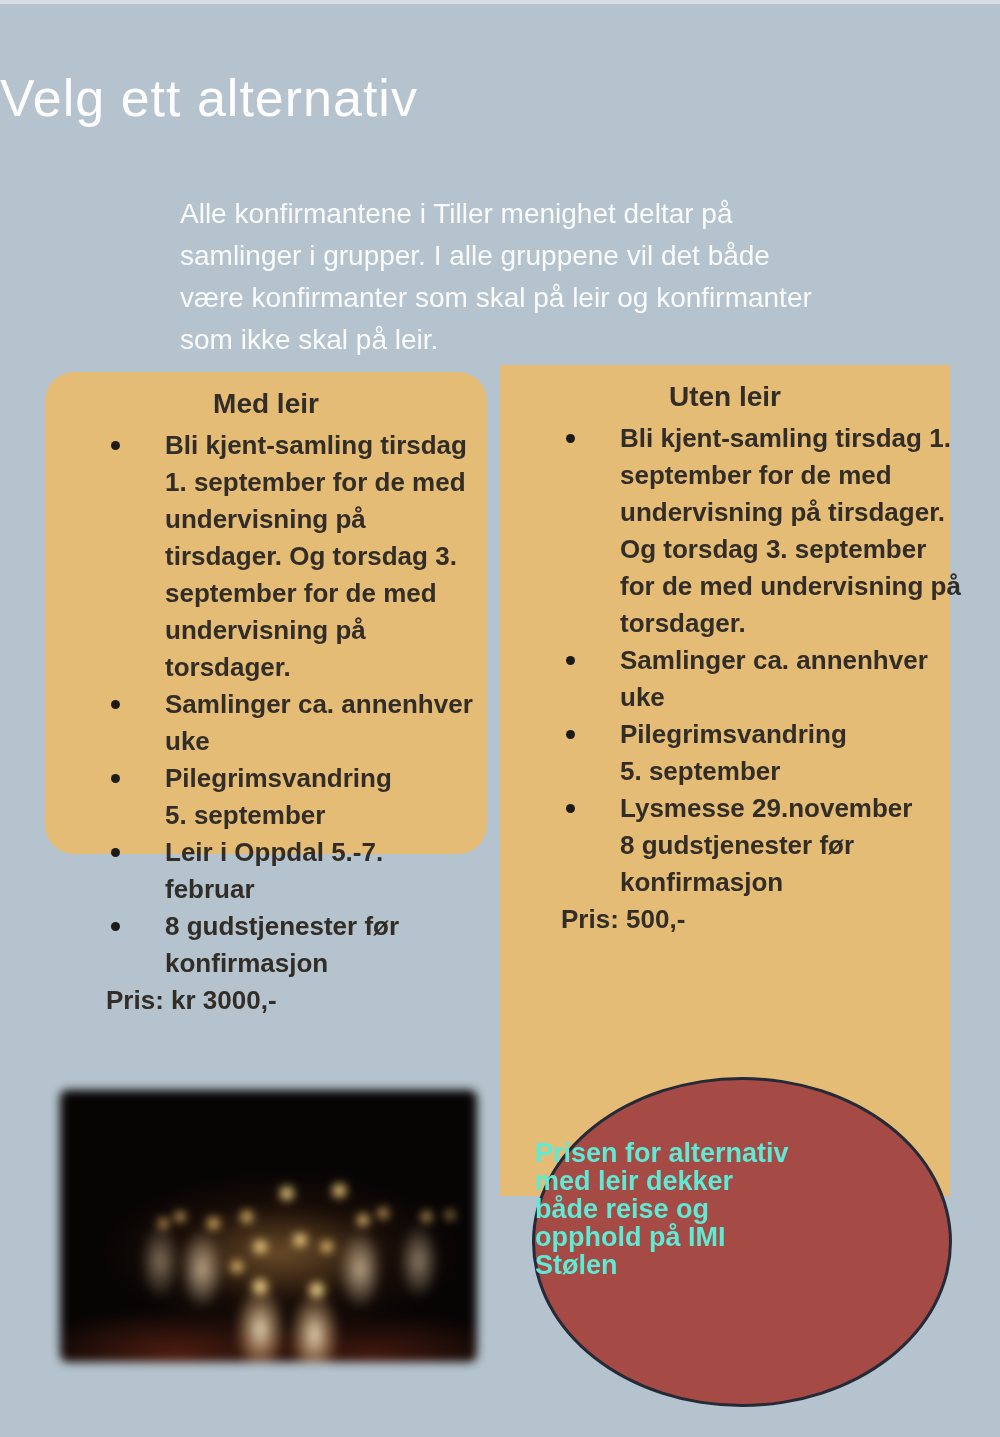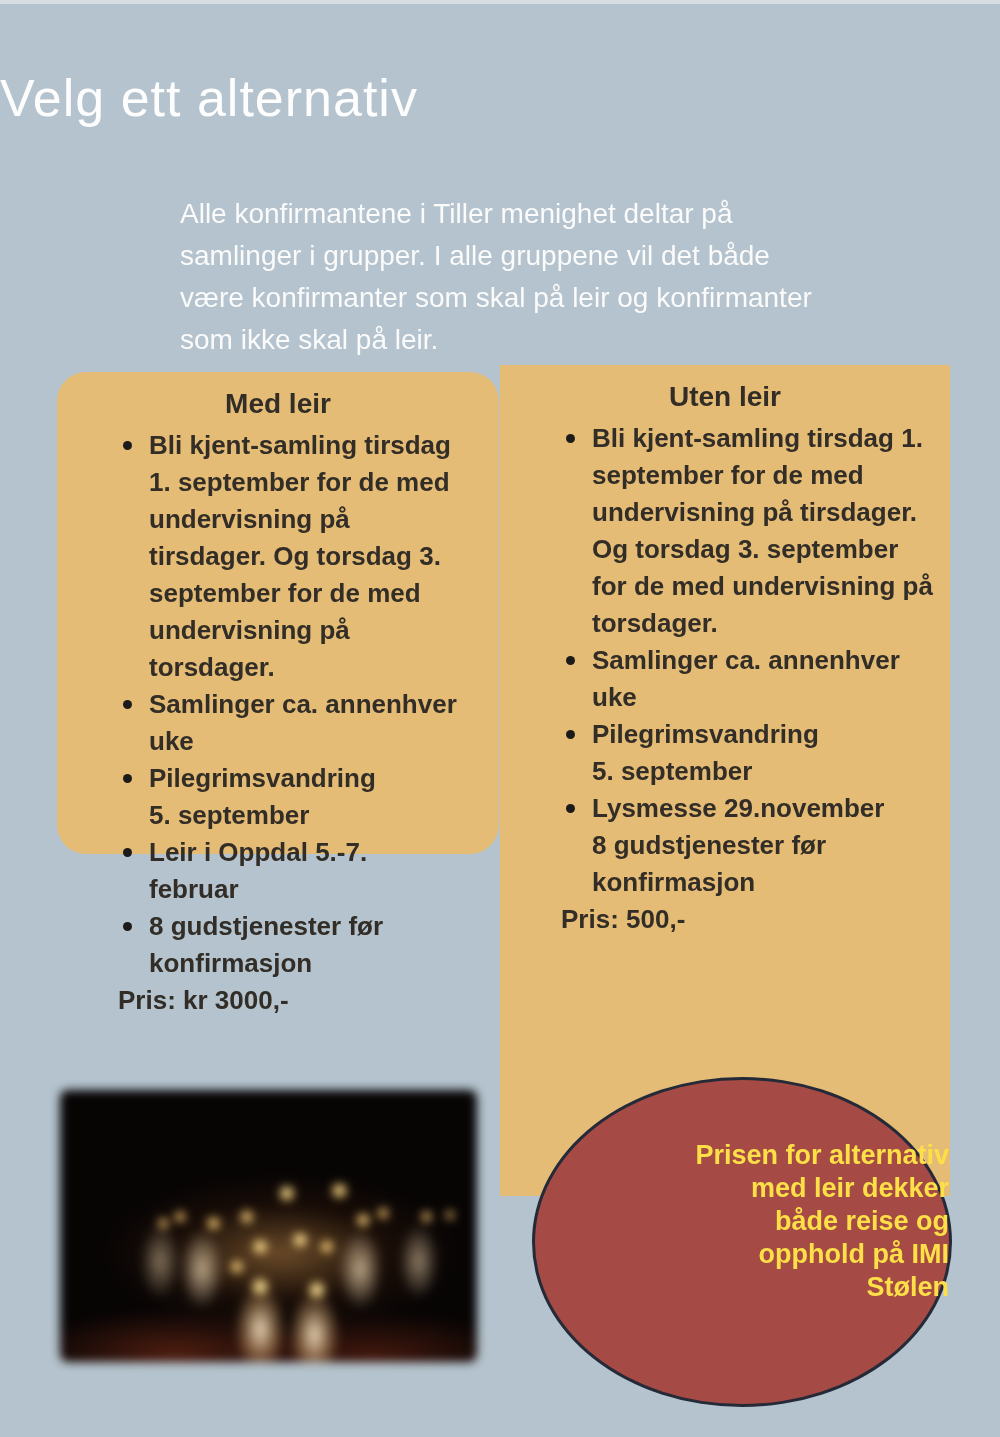--- a/index.html
+++ b/index.html
@@ -19,34 +19,34 @@
   }
   .intro{
     position:absolute;left:180px;top:183px;width:680px;
     font-size:28px;line-height:42px;font-weight:400;
     color:#fbfbfb;white-space:pre-line;margin-top:10px;
   }
   .option-box{
     position:absolute;background:#e4bc76;
     color:#322d26;font-size:26px;font-weight:600;
   }
-  .box-left{left:57px;top:372px;width:442px;height:482px;border-radius:29px;}
+  .box-left{left:45px;top:372px;width:442px;height:482px;border-radius:29px;}
   .box-right{left:500px;top:365px;width:450px;height:831px;}
   .box-title{
     padding-top:13px;text-align:center;
     font-size:28px;line-height:37px;font-weight:600;
   }
   .bullet-list{margin-top:5px;}
   .bullet-item{display:flex;align-items:flex-start;padding-left:66px;}
   .dot{
     flex:none;width:9px;height:9px;border-radius:50%;
     background:#1c1b19;margin-top:14px;
   }
   .item-text{
-    margin-left:17px;line-height:37px;white-space:pre;
+    margin-left:45px;line-height:37px;white-space:pre;
   }
   .price-line{
     padding-left:61px;line-height:37px;white-space:pre;
   }
   .photo{
     position:absolute;left:60px;top:1090px;width:417px;height:272px;
   }
   .photo-inner{
     position:absolute;inset:0;border-radius:8px;
     filter:blur(5px);
@@ -81,23 +81,23 @@
       radial-gradient(ellipse 150px 45px at 28% 97%, rgba(150,55,28,.5) 0%, rgba(0,0,0,0) 100%),
       radial-gradient(ellipse 150px 45px at 75% 98%, rgba(140,50,25,.45) 0%, rgba(0,0,0,0) 100%),
       #070404;
   }
   .price-ellipse{
     position:absolute;left:532px;top:1077px;width:420px;height:330px;
     background:#a54a44;border:3px solid #252a38;border-radius:50%;
     box-sizing:border-box;
   }
   .ellipse-text{
-    padding-top:59px;text-align:right;
-    font-size:27px;line-height:33px;font-weight:600;
-    color:#fde047;white-space:pre-line;
+    padding-top:59px;text-align:left;
+    font-size:27px;line-height:28px;font-weight:600;
+    color:#5eead4;white-space:pre-line;
   }
 </style>
 </head>
 <body>
 
 <div class="top-edge"></div>
 
 <div class="page-title">Velg ett alternativ</div>
 
 <div class="intro">Alle konfirmantene i Tiller menighet deltar på

